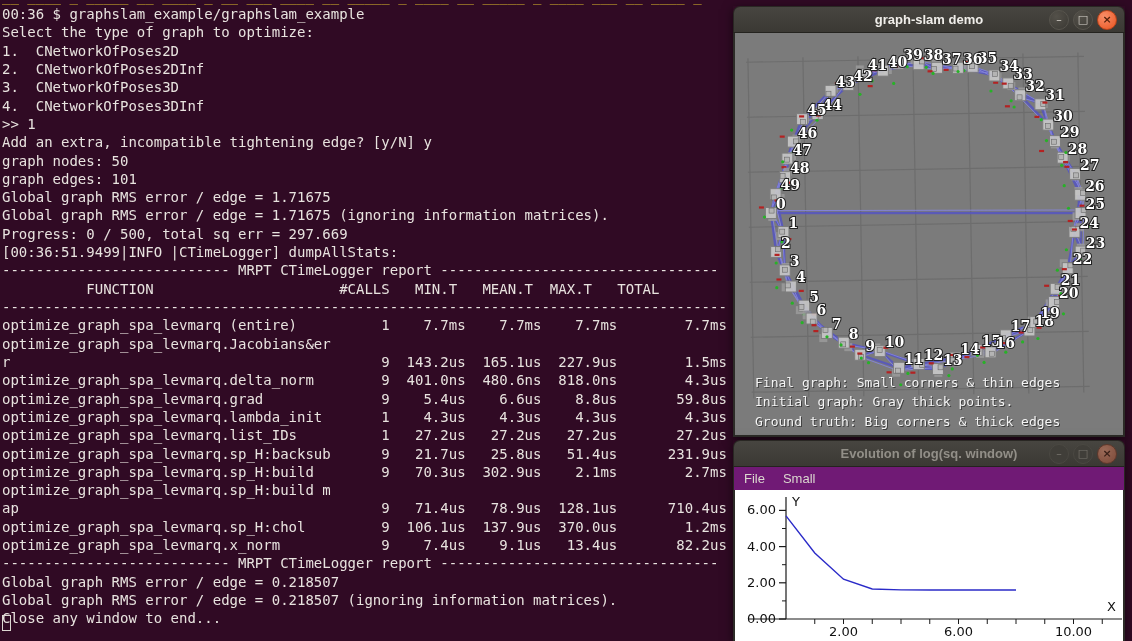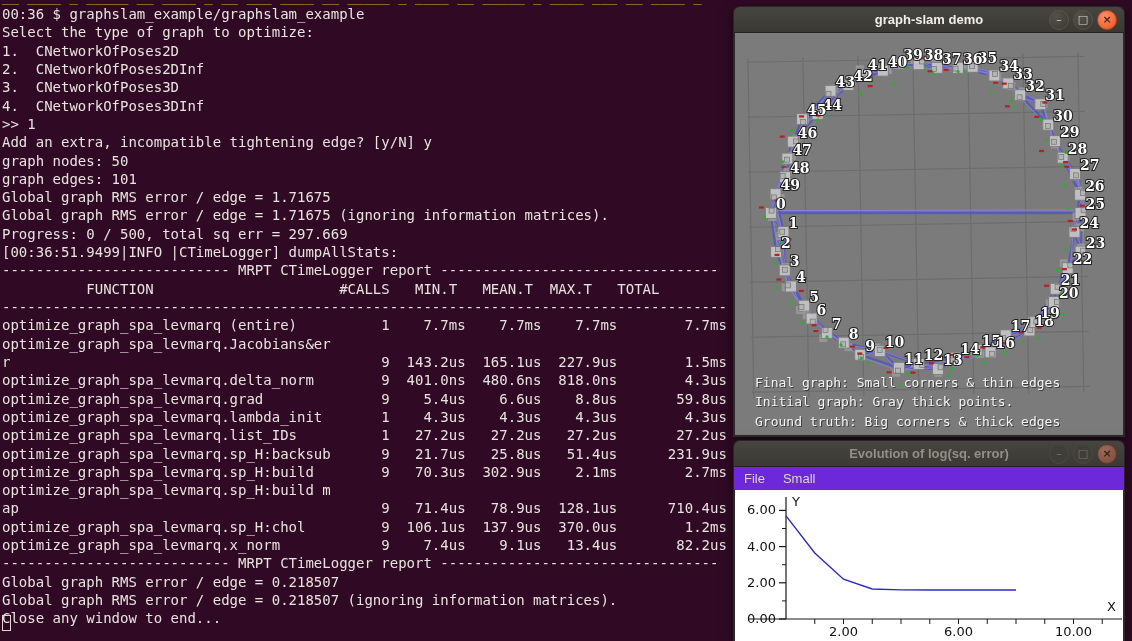--- a/index.html
+++ b/index.html
@@ -54,21 +54,21 @@
     background:#7b7b7b; border:2px solid #2c2b27; border-top:none; overflow:hidden;
   }
   #graph-legend {
     position:absolute; left:20px; bottom:4px;
     font:13px/19.5px "DejaVu Sans Mono", monospace; color:#f4f4f4;
     text-shadow:1px 1px 0 #3c3c3c; white-space:pre;
   }
   
   #plot-win { left:733px; top:440px; width:392px; height:201px; }
   #plot-menubar {
-    height:23px; background:#6d28d9; border-left:1px solid #292723; border-right:1px solid #292723;
+    height:23px; background:#701a75; border-left:1px solid #292723; border-right:1px solid #292723;
     display:flex; align-items:center; gap:18px; padding-left:10px;
     font:13px "Liberation Sans", sans-serif; color:#dbd7cf;
   }
   #plot-area {
     position:relative; width:392px; height:151px;
     background:#ffffff; border-left:2px solid #2c2b27; border-right:2px solid #2c2b27;
     overflow:hidden;
   }
 </style>
 </head>
@@ -652,21 +652,21 @@
         </g>
       </svg>
     <div id="graph-legend">Final graph: Small corners &amp; thin edges
 Initial graph: Gray thick points.
 Ground truth: Big corners &amp; thick edges</div>
   </div>
 </div>
 
 <div id="plot-win" class="win">
   <div class="titlebar">
-    <span class="title inactive">Evolution of log(sq. error)</span>
+    <span class="title inactive">Evolution of log(sq. window)</span>
     <span class="winbtns">
       <span class="wbtn dim">–</span>
       <span class="wbtn dim">□</span>
       <span class="wbtn close dim">×</span>
     </span>
   </div>
   <div id="plot-menubar">
     <span>File</span>
     <span>Small</span>
   </div>

